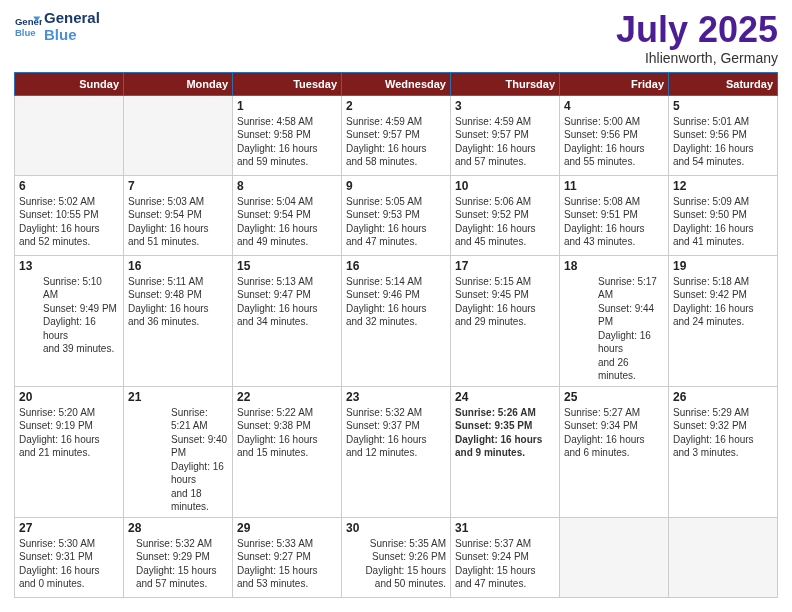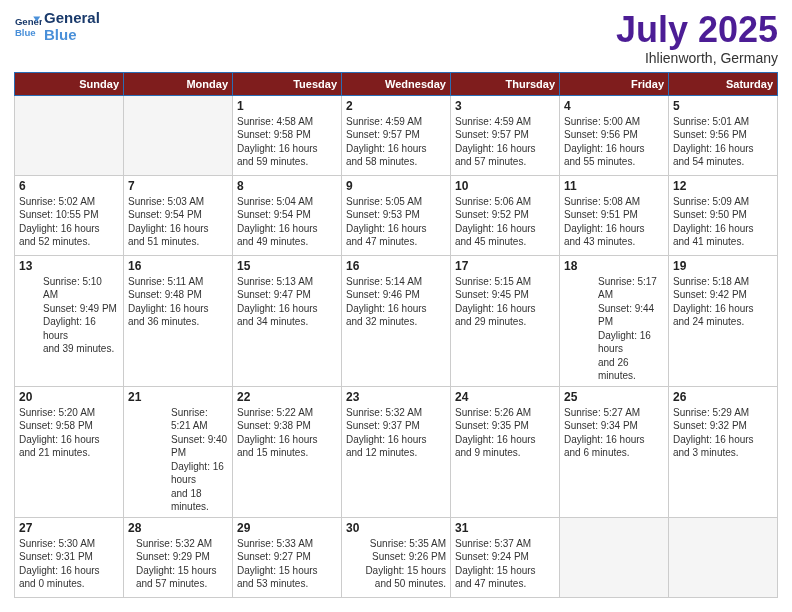--- a/index.html
+++ b/index.html
@@ -257,21 +257,21 @@
             <div class="day-info" style="white-space: pre-line;">Sunrise: 5:18 AM
 Sunset: 9:42 PM
 Daylight: 16 hours
 and 24 minutes.</div>
           </td>
         </tr>
         <tr>
           <td>
             <span class="day-num">20</span>
             <div class="day-info" style="white-space: pre-line;">Sunrise: 5:20 AM
-Sunset: 9:58 PM
+Sunset: 9:19 PM
 Daylight: 16 hours
 and 21 minutes.</div>
           </td>
           <td>
             <span class="day-num">21</span>
             <div class="day-info" style="white-space: pre-line; margin-left: 43px;">Sunrise: 5:21 AM
 Sunset: 9:40 PM
 Daylight: 16 hours
 and 18 minutes.</div>
           </td>
@@ -284,21 +284,21 @@
           </td>
           <td>
             <span class="day-num">23</span>
             <div class="day-info" style="white-space: pre-line;">Sunrise: 5:32 AM
 Sunset: 9:37 PM
 Daylight: 16 hours
 and 12 minutes.</div>
           </td>
           <td>
             <span class="day-num">24</span>
-            <div class="day-info" style="white-space: pre-line;">Sunrise: 5:26 AM
+            <div class="day-info" style="white-space: pre-line; font-weight: bold;">Sunrise: 5:26 AM
 Sunset: 9:35 PM
 Daylight: 16 hours
 and 9 minutes.</div>
           </td>
           <td>
             <span class="day-num">25</span>
             <div class="day-info" style="white-space: pre-line;">Sunrise: 5:27 AM
 Sunset: 9:34 PM
 Daylight: 16 hours
 and 6 minutes.</div>

